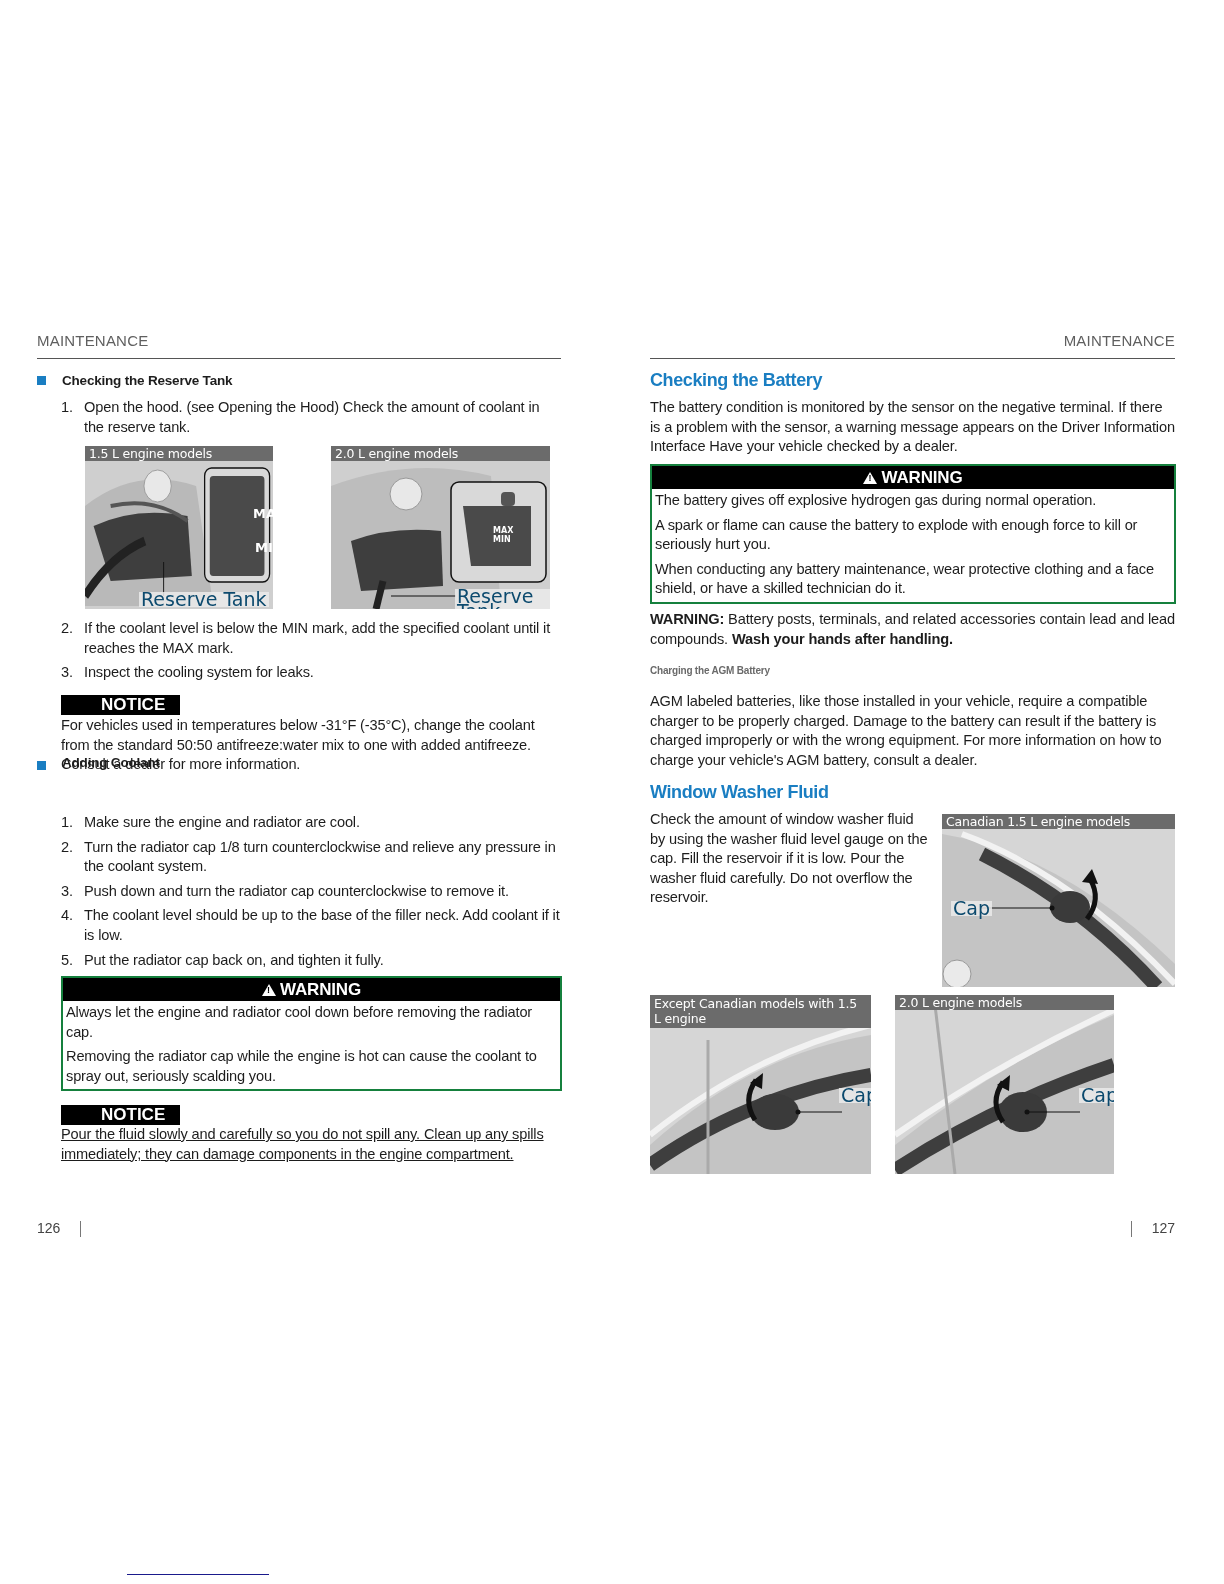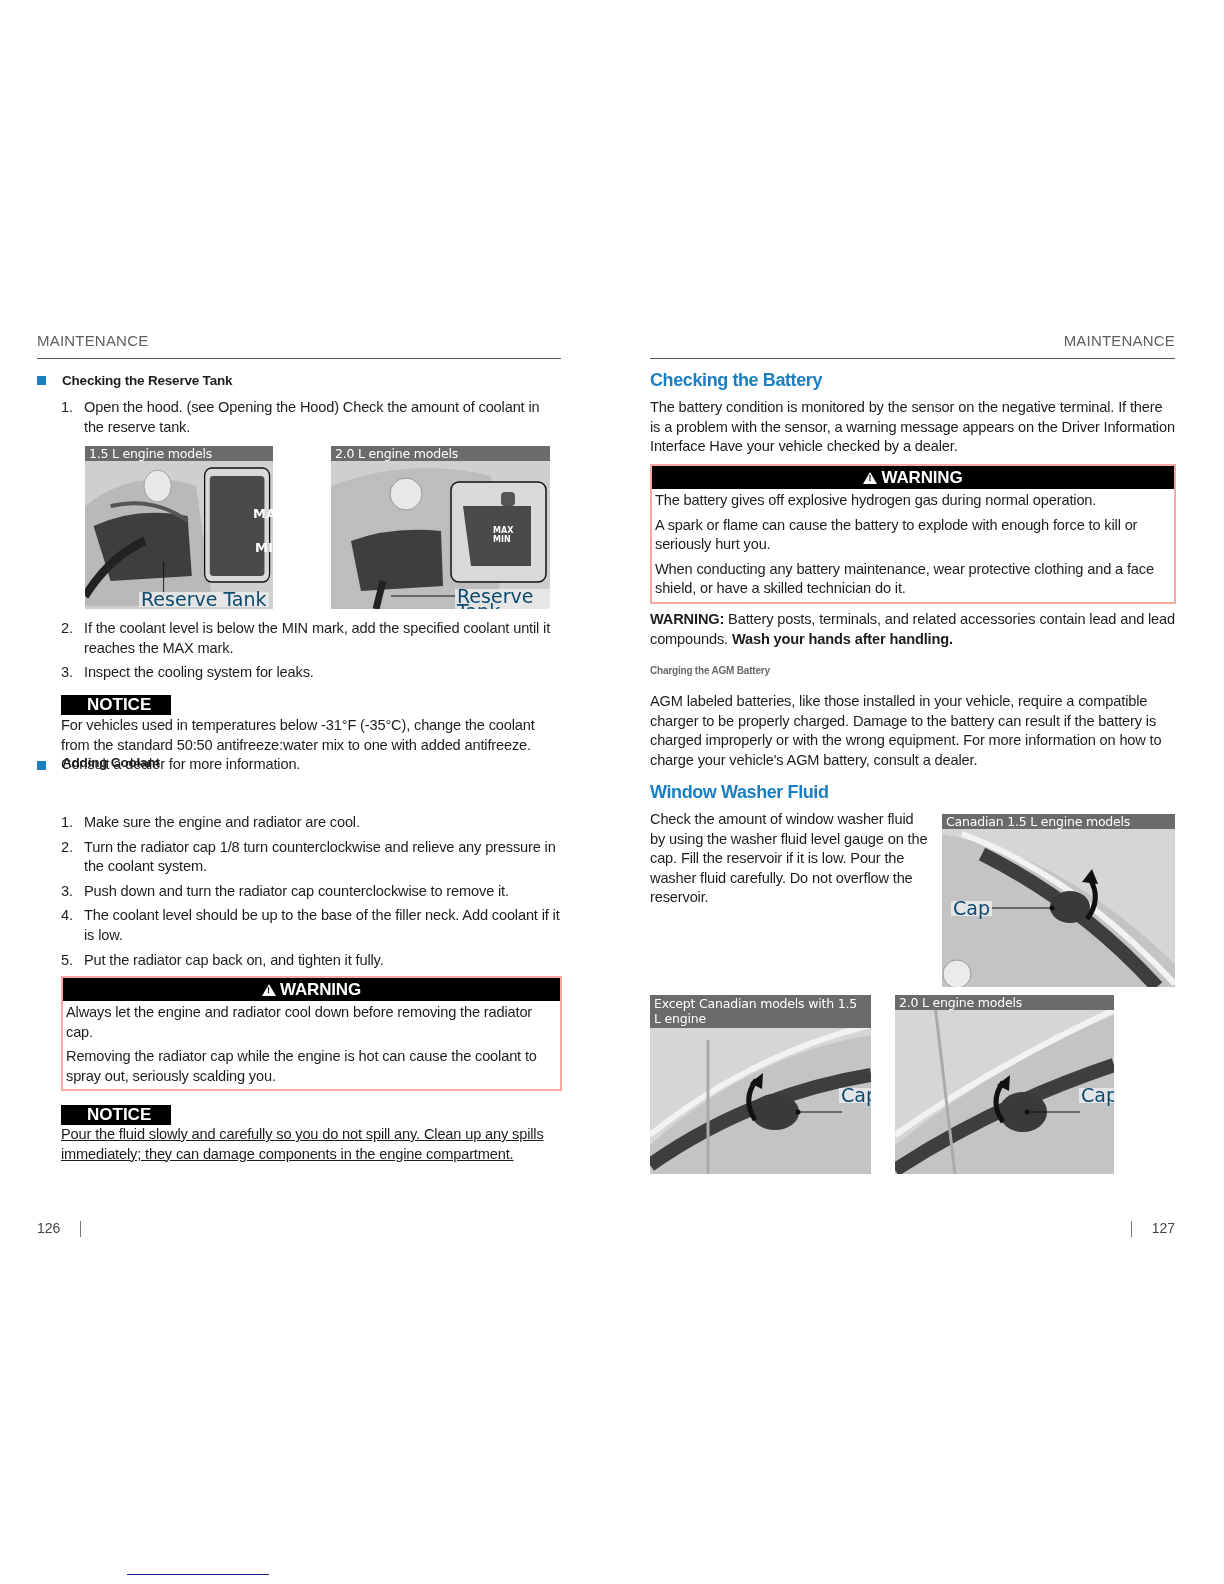--- a/index.html
+++ b/index.html
@@ -18,24 +18,24 @@
   .body-text { font-size: 14.6px; line-height: 19.6px; color: #1d1d1d; letter-spacing: -0.15px; }
 
   .subhead { position: absolute; left: 0; font-size: 13.5px; font-weight: bold; color: #1d1d1d; display: flex; align-items: center; letter-spacing: -0.2px; }
   .subhead .bullet { width: 9px; height: 9px; background: #1a7ec2; margin-right: 16px; display: inline-block; }
 
   .steps { position: absolute; left: 24px; right: 0; list-style: none; }
   .steps li { display: flex; margin-bottom: 5px; }
   .steps li .num { width: 23px; flex: none; }
   .steps li .txt { flex: 1; }
 
-  .notice-tag { position: absolute; left: 24px; width: 110px; height: 20px; background: #000; color: #fff; font-weight: bold; font-size: 17px; line-height: 20px; padding-left: 26px; }
+  .notice-tag { position: absolute; left: 24px; width: 119px; height: 20px; background: #000; color: #fff; font-weight: bold; font-size: 17px; line-height: 20px; padding-left: 40px; }
   .notice-text { position: absolute; left: 24px; right: 0; }
 
-  .warn-box { position: absolute; border: 2px solid #fca5a5; }
+  .warn-box { position: absolute; border: 2px solid #15803d; }
   .warn-box .warn-head { background: #000; color: #fff; text-align: center; font-weight: bold; font-size: 17px; height: 23px; line-height: 23px; }
   .warn-box .warn-body { padding: 2px 3px 3px 3px; }
   .warn-box .warn-body p { margin-bottom: 5px; }
   .warn-box .warn-body p:last-child { margin-bottom: 0; }
   .tri { display: inline-block; width: 0; height: 0; border-left: 7px solid transparent; border-right: 7px solid transparent; border-bottom: 12px solid #fff; position: relative; top: 1px; margin-right: 4px; }
   .tri::after { content: "!"; position: absolute; left: -2px; top: 1px; font-size: 9px; color: #000; font-weight: bold; line-height: 11px; }
 
   .section-title { position: absolute; left: 0; font-size: 18px; color: #1a7ec2; font-weight: bold; letter-spacing: -0.4px; font-stretch: condensed; }
   .minor-title { position: absolute; left: 0; font-size: 10px; color: #6a6a6a; font-weight: bold; letter-spacing: -0.2px; }
 

